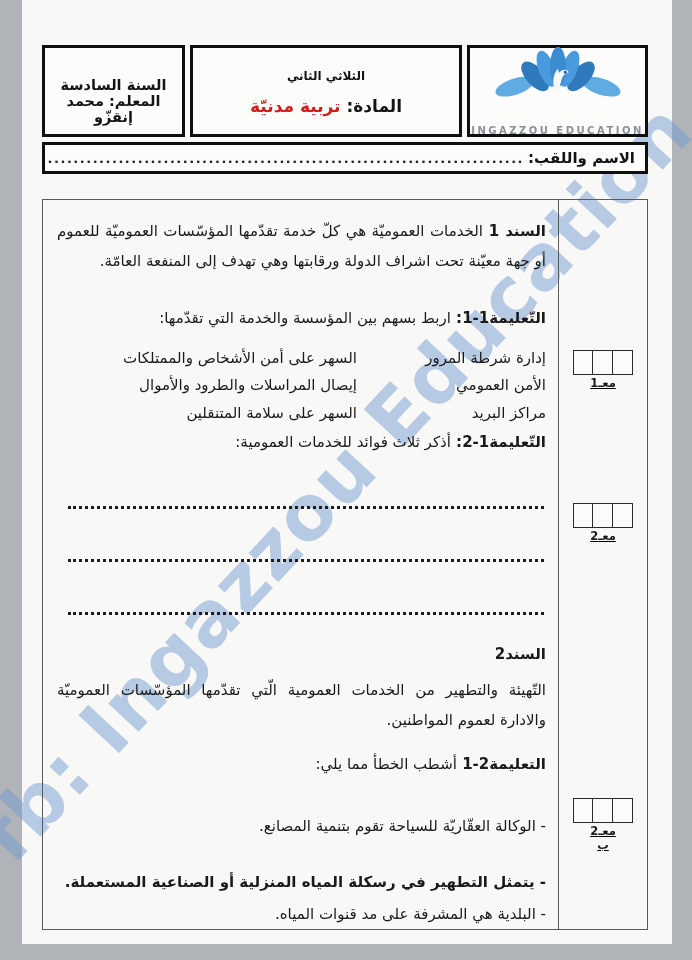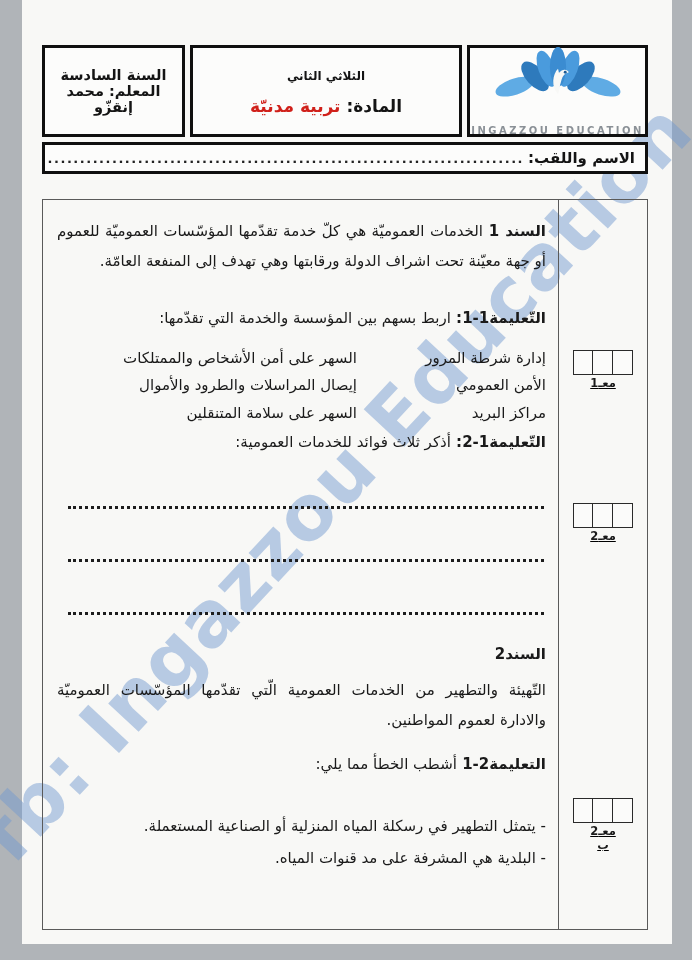--- a/index.html
+++ b/index.html
@@ -11,21 +11,21 @@
     line-height:110px;font-size:76px;font-weight:bold;white-space:nowrap;
     color:rgba(112,152,206,0.48);transform:rotate(-47deg);z-index:1;
     letter-spacing:1px;pointer-events:none;direction:ltr;}
   
   .header-row{position:absolute;left:42px;top:45px;width:606px;height:92px;z-index:2;
     display:flex;flex-direction:row;gap:5px;direction:rtl;}
   .hcell{border:3px solid #0f0f0f;background:#fcfcfb;box-sizing:border-box;}
   .logo-cell{width:181px;display:flex;flex-direction:column;align-items:center;justify-content:center;}
   .title-cell{width:272px;display:flex;flex-direction:column;align-items:center;justify-content:center;
     text-align:center;padding:2px 4px;}
-  .info-cell{width:143px;display:flex;flex-direction:column;justify-content:center;
+  .info-cell{width:143px;display:flex;flex-direction:column;justify-content:flex-end;
     text-align:center;padding:9px 4px;}
   .hdr-line{font-weight:bold;font-size:14.5px;color:#141414;}
   .hdr-line2{font-weight:bold;font-size:12px;color:#141414;margin-top:2px;}
   .subject-line{font-weight:bold;font-size:17px;color:#141414;margin-top:13px;direction:rtl;}
   .subject-value{color:#d0201a;}
   .logo-caption{font-size:10px;font-weight:bold;letter-spacing:2.5px;color:#8a9096;margin-top:18px;direction:ltr;}
   .name-row{position:absolute;left:42px;top:142px;width:606px;height:32px;z-index:2;
     border:3px solid #0f0f0f;background:#fcfcfb;box-sizing:border-box;direction:rtl;
     display:flex;align-items:center;padding:0 10px;overflow:hidden;white-space:nowrap;}
   .name-label{font-weight:bold;font-size:15px;color:#141414;}
@@ -44,21 +44,21 @@
   .col-institutions{font-weight:normal;width:160px;}
   .col-services{width:300px;text-align:right;}
   .t12{line-height:1.9;}
   .ans-line{height:0;border-bottom:3px dotted #1d1d1d;width:476px;margin:50px 2px 0 auto;}
   .ans-line:first-of-type{margin-top:48px;}
   .sanad2-label{margin-top:30px;font-weight:bold;}
   .sanad2-text{margin-top:12px;text-align:justify;line-height:2.0;}
   .t21{margin-top:1px;line-height:1.9;}
   .strike-list{margin-top:36px;}
   .strike-item{line-height:1.55;margin-bottom:9px;}
-  .strike-item.gap{margin-top:16px;}
+  .strike-item.gap{margin-top:33px;font-weight:bold;}
   
   .gwrap{position:absolute;left:12px;width:64px;text-align:center;text-decoration:underline;}
   .g1{top:150px;} .g2{top:303px;} .g3{top:598px;}
   .gbox{display:flex;direction:ltr;justify-content:center;}
   .gcell{width:20px;height:25px;border:1.6px solid #2a2a2a;box-sizing:border-box;background:#fbfbfa;}
   .gcell + .gcell{border-left:none;}
   .glabel{font-size:11.5px;font-weight:bold;color:#1a1a1a;margin-top:1px;direction:rtl;}
   .gsub{font-size:11.5px;font-weight:bold;color:#1a1a1a;direction:rtl;}
 </style>
 </head>
@@ -171,20 +171,23 @@
 
       <div class="sanad2-label">السند2</div>
 
       <p class="sanad2-text">التّهيئة والتطهير من الخدمات العمومية الّتي تقدّمها المؤسّسات العموميّة والادارة لعموم المواطنين.</p>
 
       <div class="t21">
         <span class="lbl">التعليمة2-1 </span><span>أشطب الخطأ مما يلي:</span>
       </div>
 
       <div class="strike-list">
+        <div class="strike-item">
+          <span>- </span><span>الوكالة العقّاريّة للسياحة تقوم بتنمية المصانع.</span>
+        </div>
         <div class="strike-item gap">
           <span>- </span><span>يتمثل التطهير في رسكلة المياه المنزلية أو الصناعية المستعملة.</span>
         </div>
         <div class="strike-item">
           <span>- </span><span>البلدية هي المشرفة على مد قنوات المياه.</span>
         </div>
       </div>
 
     </div>
   </div>

